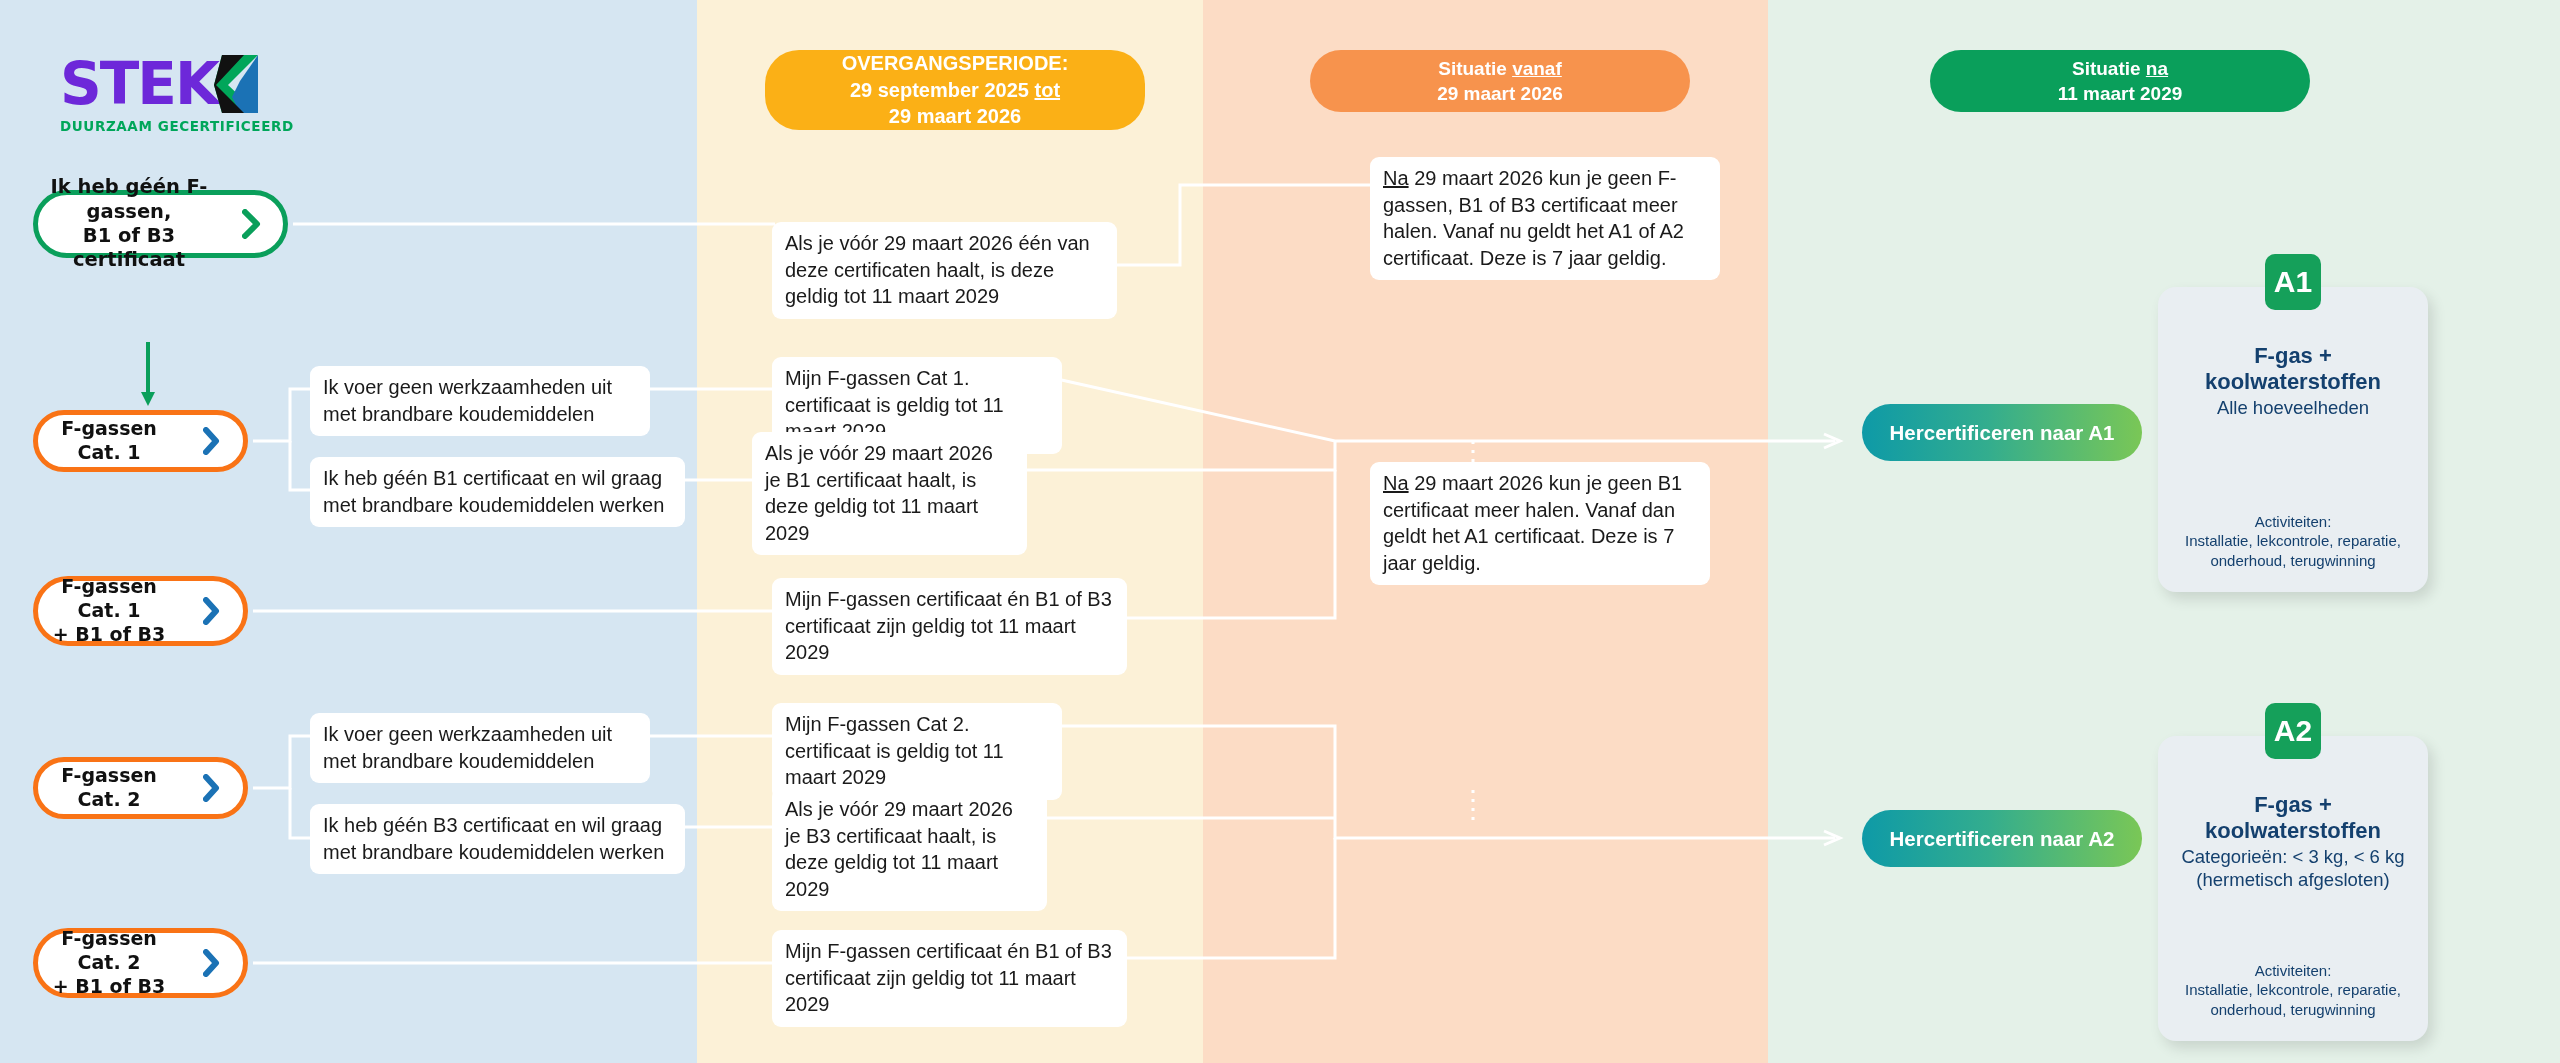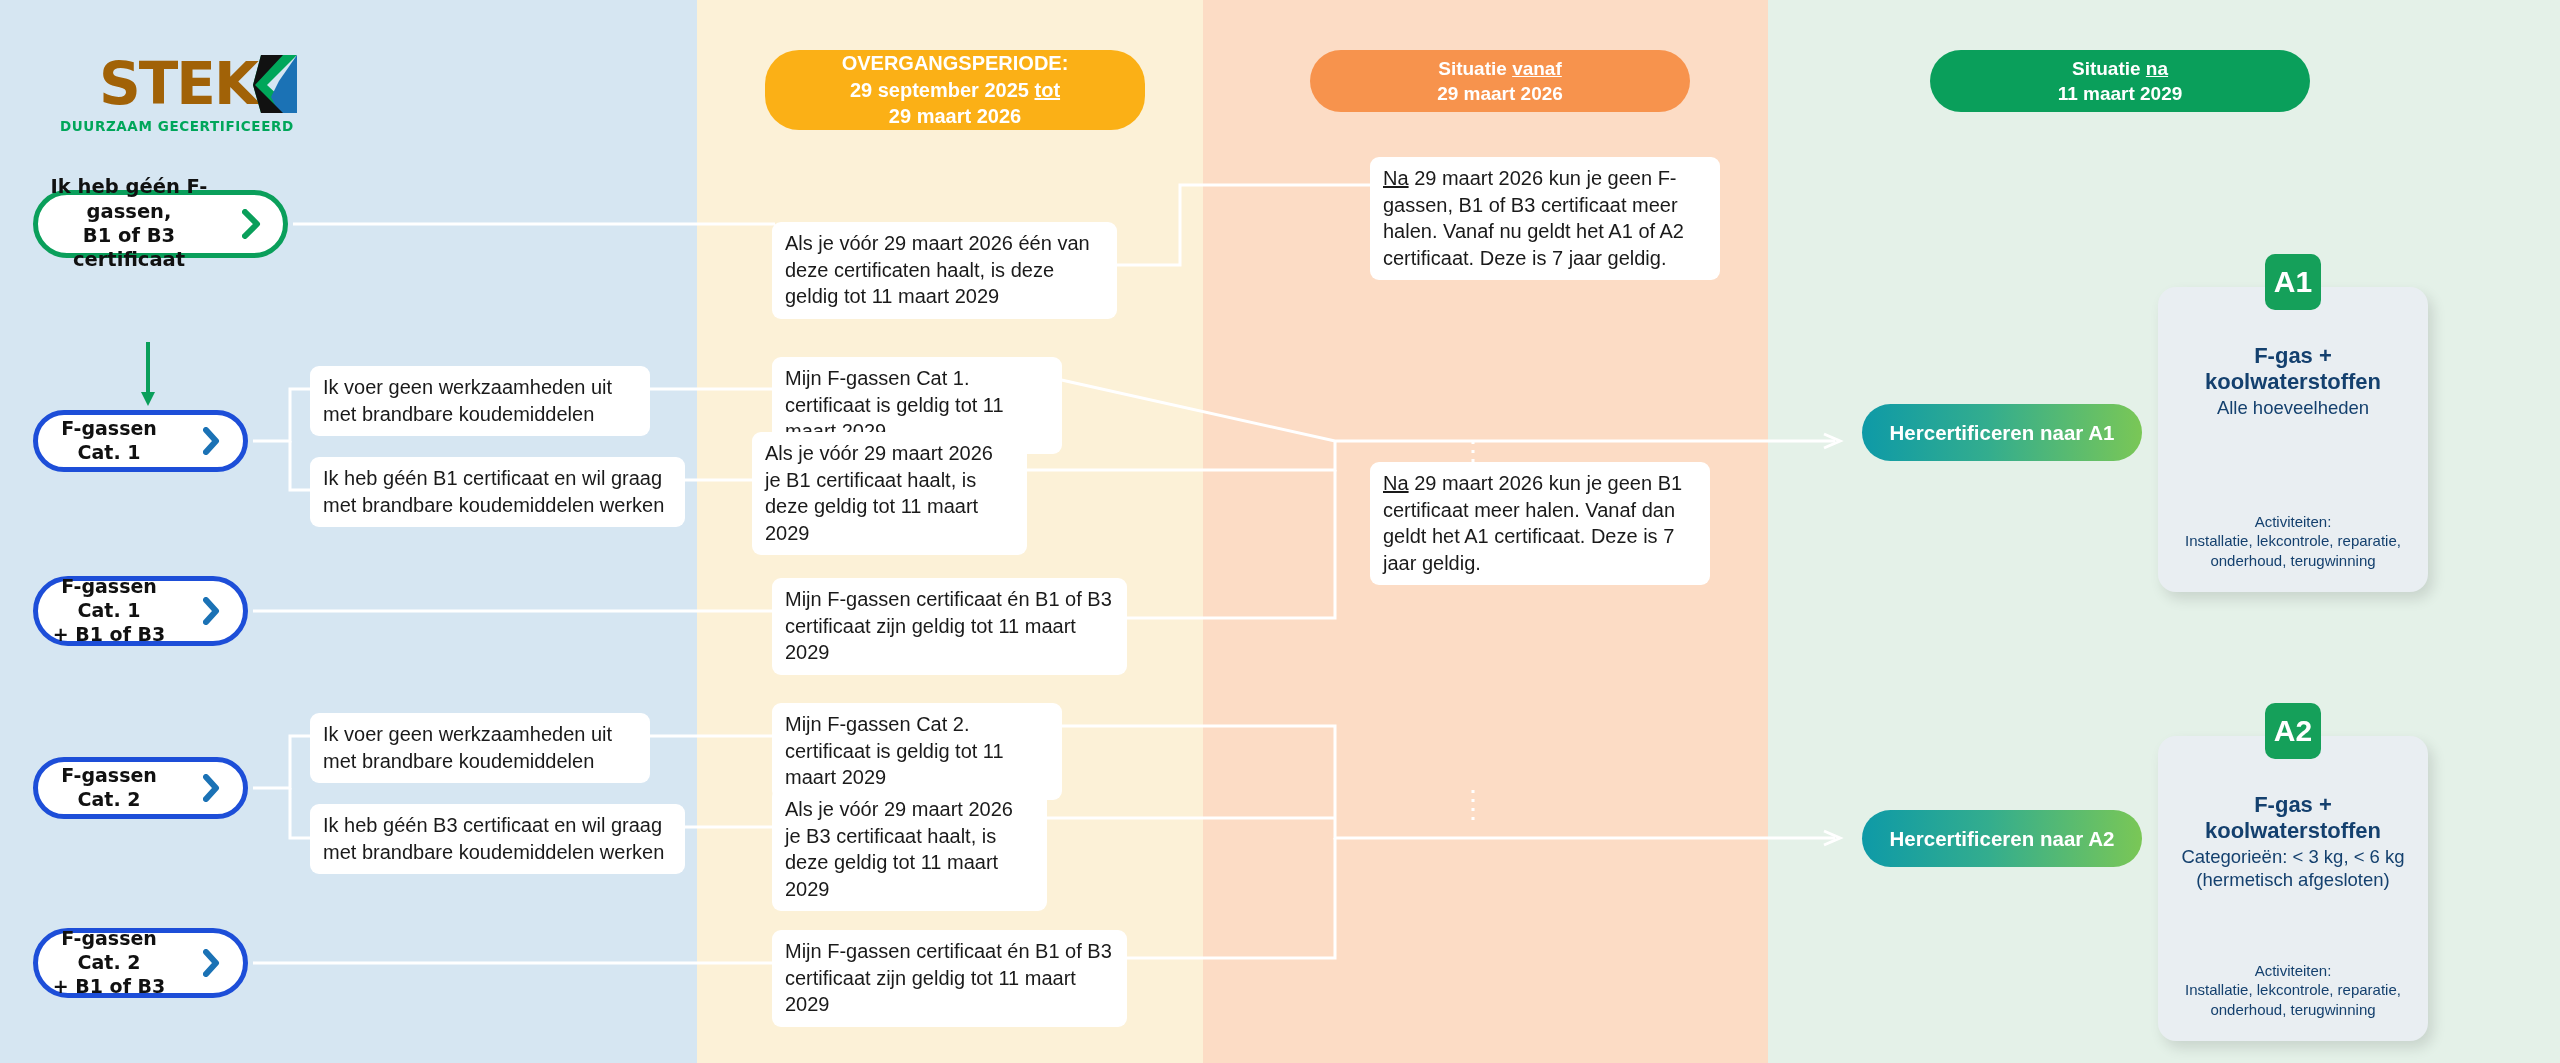--- a/index.html
+++ b/index.html
@@ -17,22 +17,22 @@
   .col-orange{left:1203px;width:565px;background:#fcdcc5;}
   .col-green {left:1768px;width:792px;background:#e4f1e8;}
 
   
   .abs{position:absolute;}
 
   
   .logo{left:60px;top:55px;}
   .logo-word{
     font-family:"DejaVu Sans", sans-serif;
-    font-weight:bold;font-size:58px;letter-spacing:-2px;color:#a16207;
-    line-height:58px;display:flex;align-items:flex-end;margin-left:39px;
+    font-weight:bold;font-size:58px;letter-spacing:-2px;color:#6d28d9;
+    line-height:58px;display:flex;align-items:flex-end;
   }
   .logo-k-wrap{position:relative;width:46px;height:58px;margin-left:-4px;}
   .logo-sub{
     color:#00a65a;font-size:13.5px;font-weight:bold;letter-spacing:.6px;
     margin-top:5px;font-family:"DejaVu Sans", sans-serif;
   }
 
   
   .pill{
     position:absolute;border-radius:34px;color:#fff;text-align:center;
@@ -46,21 +46,21 @@
 
   
   .certbox{
     position:absolute;background:#fff;border-radius:40px;
     display:flex;align-items:center;justify-content:space-between;
     font-weight:bold;color:#111;box-sizing:border-box;gap:19px;
   }
   .certbox .lbl{flex:1;text-align:center;line-height:1.25;font-family:"DejaVu Sans", sans-serif;}
   .chev{width:26px;flex:0 0 26px;margin-right:18px;display:flex;align-items:center;justify-content:center;}
   .cert-green{border:5px solid #0a9f5b;}
-  .cert-blue {border:5px solid #1d4ed8;}
+  .cert-blue {border:5px solid #f97316;}
 
   .box-nogas{left:33px;top:190px;width:255px;height:68px;font-size:19.5px;}
   .box-cat1 {left:33px;top:410px;width:215px;height:62px;font-size:19px;}
   .box-cat1b{left:33px;top:576px;width:215px;height:70px;font-size:19px;}
   .box-cat2 {left:33px;top:757px;width:215px;height:62px;font-size:19px;}
   .box-cat2b{left:33px;top:928px;width:215px;height:70px;font-size:19px;}
 
   
   .green-banner{
     position:absolute;left:38px;top:296px;width:405px;height:46px;

